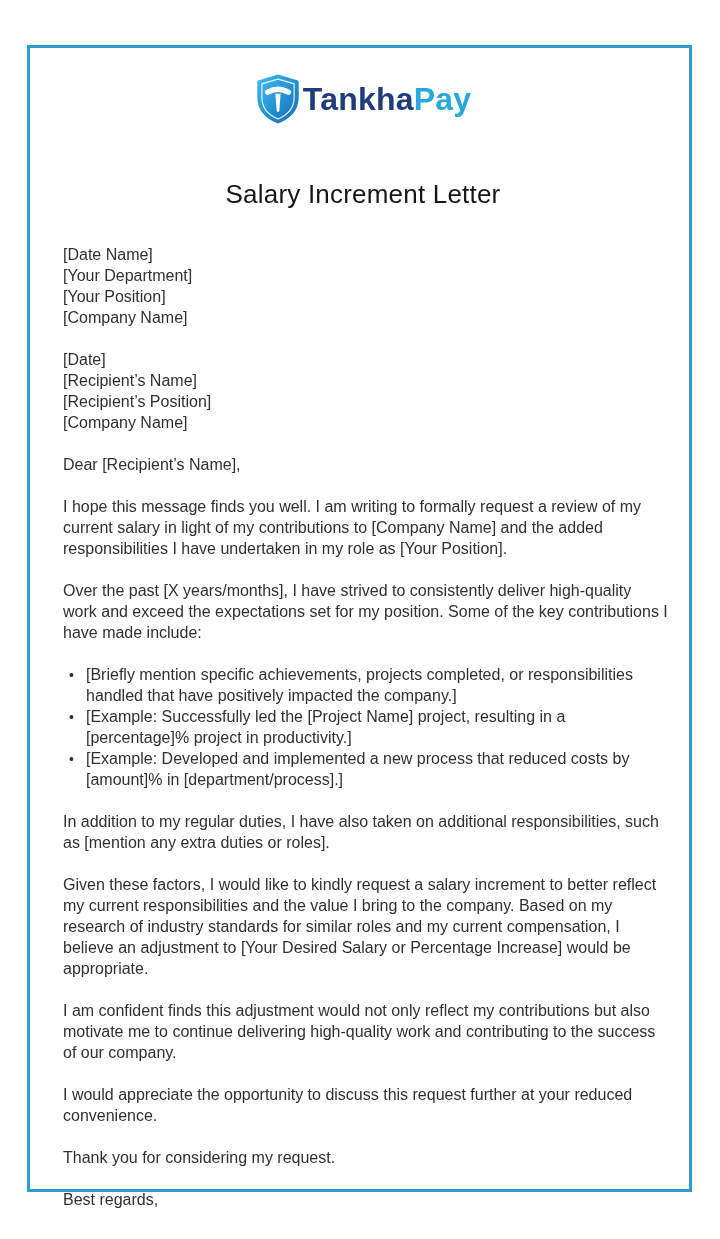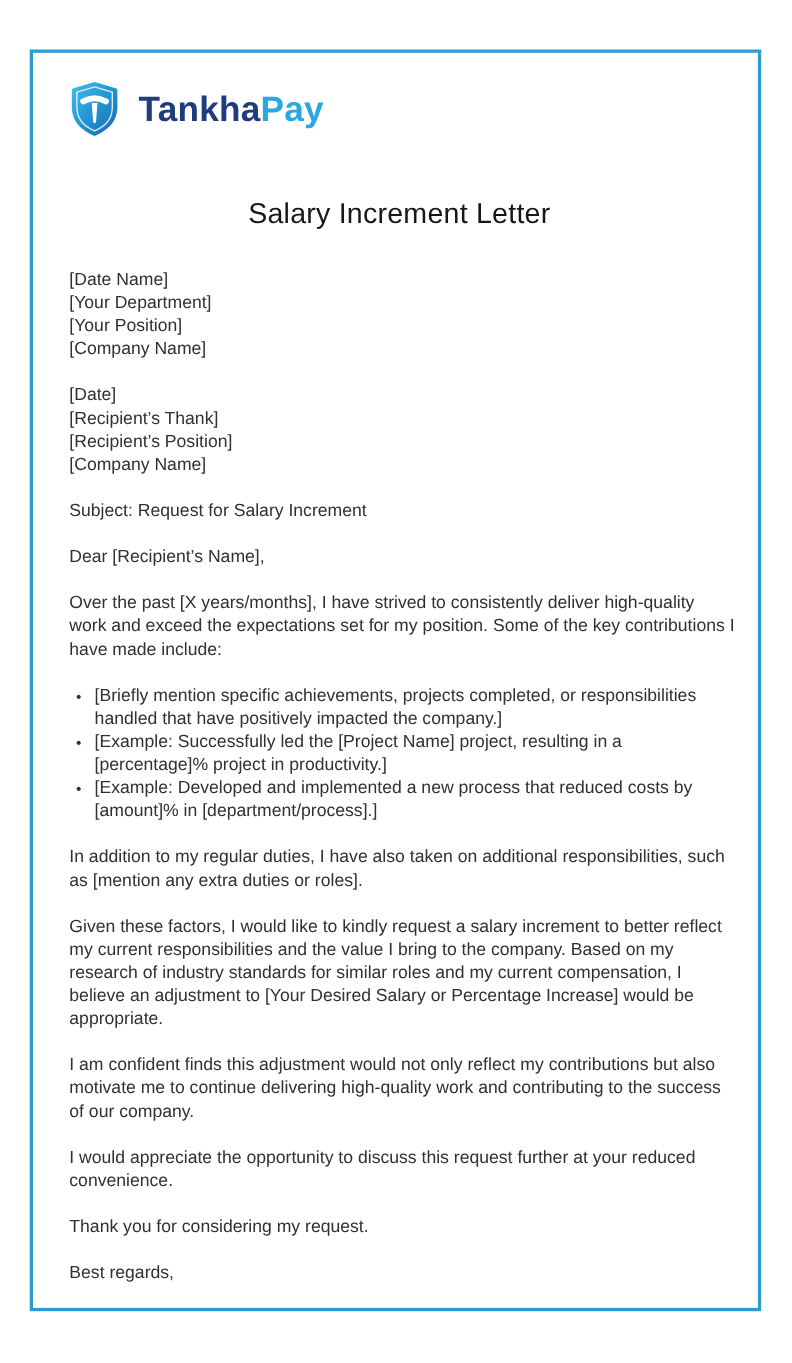--- a/index.html
+++ b/index.html
@@ -19,23 +19,23 @@
     left: 27px;
     top: 45px;
     width: 665px;
     height: 1147px;
     border: 3px solid #2d9dd1;
     background: #ffffff;
     padding: 24px 26px 0 33px;
   }
   .logo-row {
     display: flex;
-    justify-content: flex-start;
+    justify-content: center;
     align-items: center;
-    gap: 17px;
+    gap: 2px;
     height: 54px;
   }
   .shield-icon svg { display: block; }
   .brand {
     font-size: 32px;
     font-weight: bold;
     letter-spacing: 0.2px;
     line-height: 1;
   }
   .brand-first { color: #1f3c7c; }
@@ -107,29 +107,29 @@
 
     <div class="block">
       <div class="line">[Date Name]</div>
       <div class="line">[Your Department]</div>
       <div class="line">[Your Position]</div>
       <div class="line">[Company Name]</div>
     </div>
 
     <div class="block">
       <div class="line">[Date]</div>
-      <div class="line">[Recipient’s Thank]</div>
+      <div class="line">[Recipient’s Name]</div>
       <div class="line">[Recipient’s Position]</div>
       <div class="line">[Company Name]</div>
     </div>
 
-    <p class="para">Subject: Request for Salary Increment</p>
 
     <p class="para">Dear [Recipient’s Name],</p>
 
+    <p class="para">I hope this message finds you well. I am writing to formally request a review of my current salary in light of my contributions to [Company Name] and the added responsibilities I have undertaken in my role as [Your Position].</p>
 
     <p class="para">Over the past [X years/months], I have strived to consistently deliver high-quality work and exceed the expectations set for my position. Some of the key contributions I have made include:</p>
 
     <ul class="bullets">
       <li>[Briefly mention specific achievements, projects completed, or responsibilities handled that have positively impacted the company.]</li>
       <li>[Example: Successfully led the [Project Name] project, resulting in a [percentage]% project in productivity.]</li>
       <li>[Example: Developed and implemented a new process that reduced costs by [amount]% in [department/process].]</li>
     </ul>
 
     <p class="para">In addition to my regular duties, I have also taken on additional responsibilities, such as [mention any extra duties or roles].</p>

